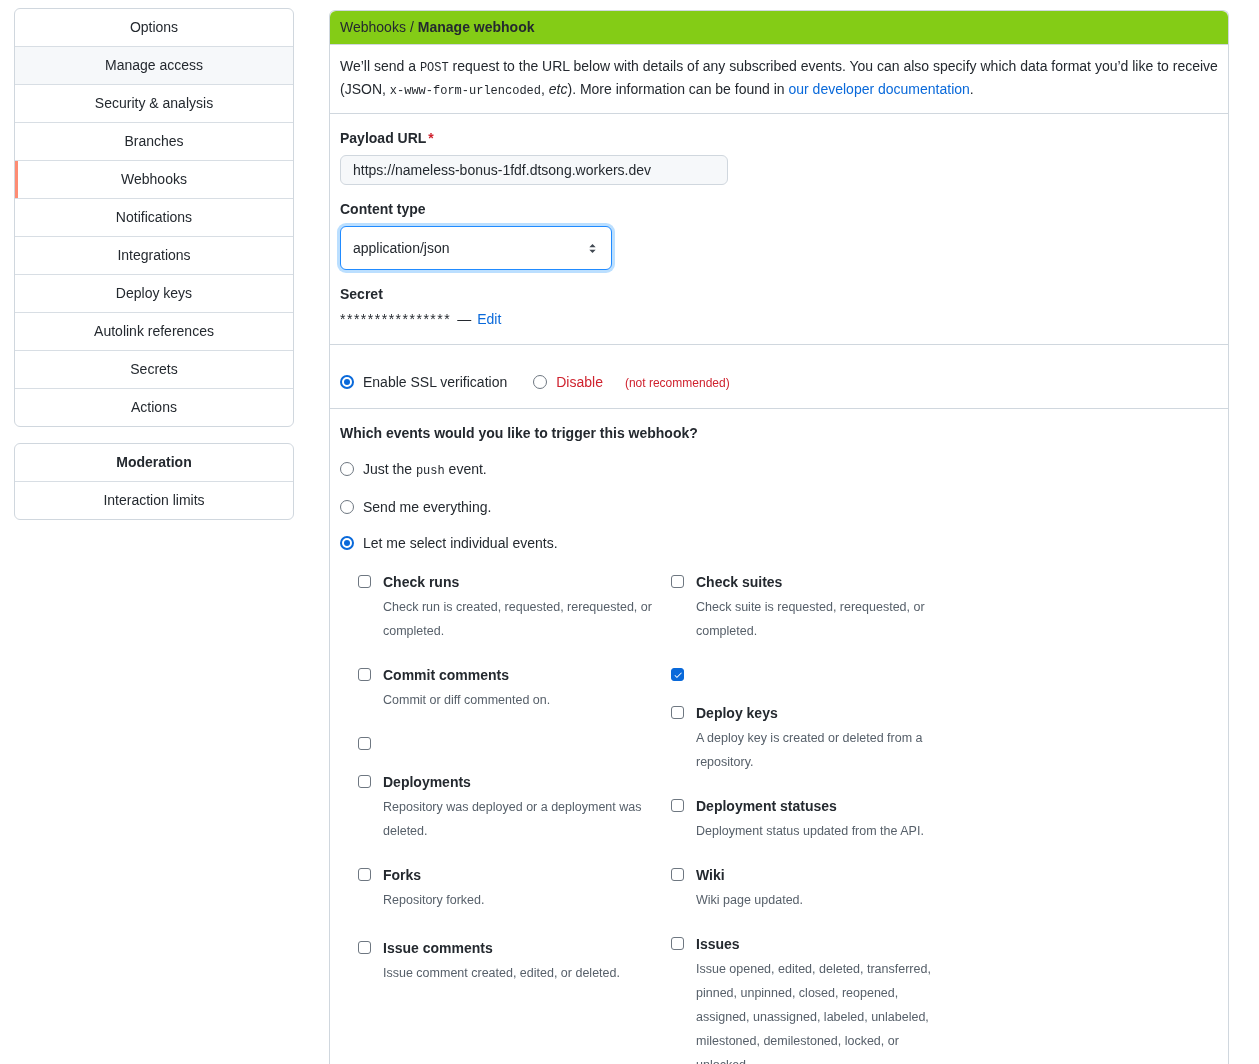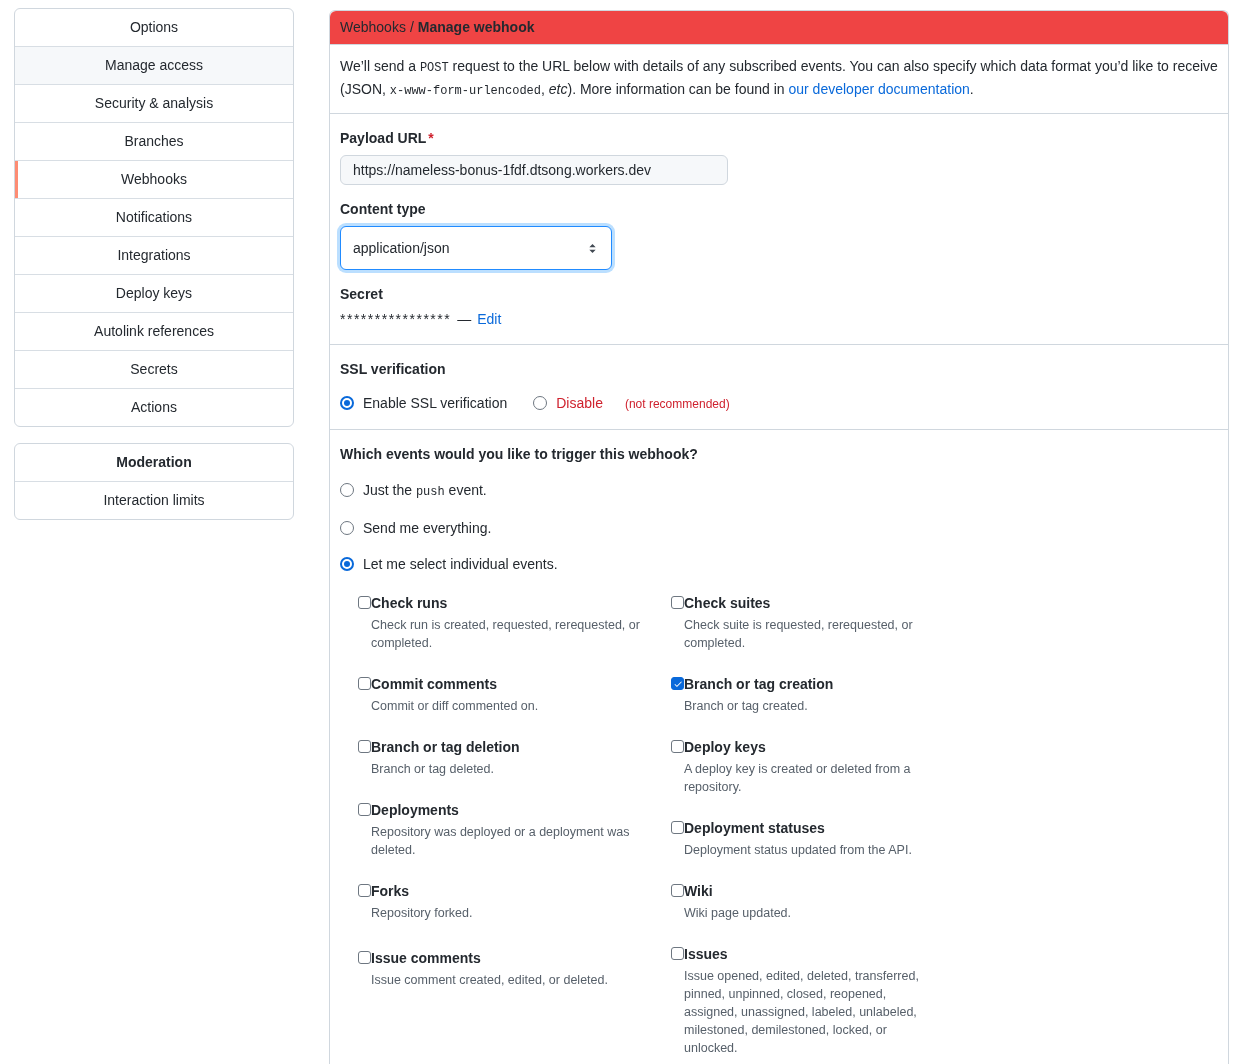--- a/index.html
+++ b/index.html
@@ -29,21 +29,21 @@
   }
   .sb-header { font-weight: 700; }
 
   
   .panel {
     width: 900px; margin: 10px 30px 0 35px;
     border: 1px solid #d0d7de; border-bottom: none;
     border-radius: 6px 6px 0 0; background: #fff;
   }
   .panel-header {
-    background: #ef4444; border-bottom: 1px solid #d0d7de;
+    background: #84cc16; border-bottom: 1px solid #d0d7de;
     border-radius: 6px 6px 0 0; padding: 6px 10px;
     font-size: 14px; line-height: 21px;
   }
   .crumb-parent { color: #24292f; text-decoration: none; cursor: pointer; }
   .crumb-sep { margin: 0 4px; }
   .crumb-current { font-weight: 700; }
 
   .panel-intro {
     padding: 11px 10px; border-bottom: 1px solid #d0d7de;
     line-height: 21px; font-size: 14px;
@@ -91,29 +91,29 @@
   }
   .bold { font-weight: 400; }
   .danger { color: #cf222e; }
   .danger-note { color: #cf222e; font-size: 12px; margin-left: 22px; }
   .radio-label { line-height: 21px; }
 
   .event-radio { margin-bottom: 15px; }
   .events-grid { display: flex; margin: 18px 0 0 18px; }
   .events-col-left { width: 313px; flex-shrink: 0; }
   .events-col-right { width: 300px; flex-shrink: 0; }
-  .event-item { display: flex; align-items: flex-start; gap: 0; margin-bottom: 22px; }
+  .event-item { display: flex; align-items: flex-start; gap: 12px; margin-bottom: 22px; }
   .checkbox {
     width: 13px; height: 13px; border: 1px solid #6e7781; border-radius: 3px;
     background: #fff; flex-shrink: 0; margin-top: 3px; cursor: pointer;
     display: flex; align-items: center; justify-content: center;
   }
   .checkbox.checked { background: #0969da; border-color: #0969da; }
   .event-title { font-weight: 700; font-size: 14px; line-height: 21px; cursor: pointer; }
-  .event-desc { font-size: 12.5px; line-height: 18px; color: #57606a; margin-top: 2px; }
+  .event-desc { font-size: 12.5px; line-height: 24px; color: #57606a; margin-top: 2px; }
   .events-col-left .event-desc { max-width: 282px; }
   .events-col-right .event-desc { max-width: 256px; }
 </style>
 </head>
 <body>
 
 <div class="page">
 
   <aside class="sidebar">
     <nav class="sb-box">
@@ -163,21 +163,20 @@
         <label class="field-label" style="margin-bottom:4px">Secret</label>
         <div class="secret-row">
           <span class="secret-mask">****************</span>
           <span>—</span>
           <a class="link">Edit</a>
         </div>
       </div>
     </div>
 
     <div class="panel-section">
-      <div class="section-heading">SSL verification</div>
       <div class="ssl-radios">
         <label class="radio-row">
           <span class="radio checked"></span>
           <span class="radio-label bold">Enable SSL verification</span>
         </label>
         <label class="radio-row">
           <span class="radio"></span>
           <span class="radio-label"><span class="danger">Disable</span><span class="danger-note">(not recommended)</span></span>
         </label>
       </div>
@@ -213,24 +212,20 @@
           </div>
           <div class="event-item">
             <span class="checkbox"></span>
             <div>
               <div class="event-title">Commit comments</div>
               <div class="event-desc">Commit or diff commented on.</div>
             </div>
           </div>
           <div class="event-item">
             <span class="checkbox"></span>
-            <div>
-              <div class="event-title">Branch or tag deletion</div>
-              <div class="event-desc">Branch or tag deleted.</div>
-            </div>
           </div>
           <div class="event-item">
             <span class="checkbox"></span>
             <div>
               <div class="event-title">Deployments</div>
               <div class="event-desc">Repository was deployed or a deployment was deleted.</div>
             </div>
           </div>
           <div class="event-item">
             <span class="checkbox"></span>
@@ -255,24 +250,20 @@
               <div class="event-title">Check suites</div>
               <div class="event-desc">Check suite is requested, rerequested, or completed.</div>
             </div>
           </div>
           <div class="event-item">
             <span class="checkbox checked">
               <svg width="10" height="10" viewBox="0 0 16 16" fill="#ffffff">
                   <path d="M13.78 4.22a.75.75 0 0 1 0 1.06l-7 7a.75.75 0 0 1-1.06 0l-3-3a.75.75 0 1 1 1.06-1.06l2.47 2.47 6.47-6.47a.75.75 0 0 1 1.06 0Z"></path>
                 </svg>
             </span>
-            <div>
-              <div class="event-title">Branch or tag creation</div>
-              <div class="event-desc">Branch or tag created.</div>
-            </div>
           </div>
           <div class="event-item">
             <span class="checkbox"></span>
             <div>
               <div class="event-title">Deploy keys</div>
               <div class="event-desc">A deploy key is created or deleted from a repository.</div>
             </div>
           </div>
           <div class="event-item">
             <span class="checkbox"></span>

